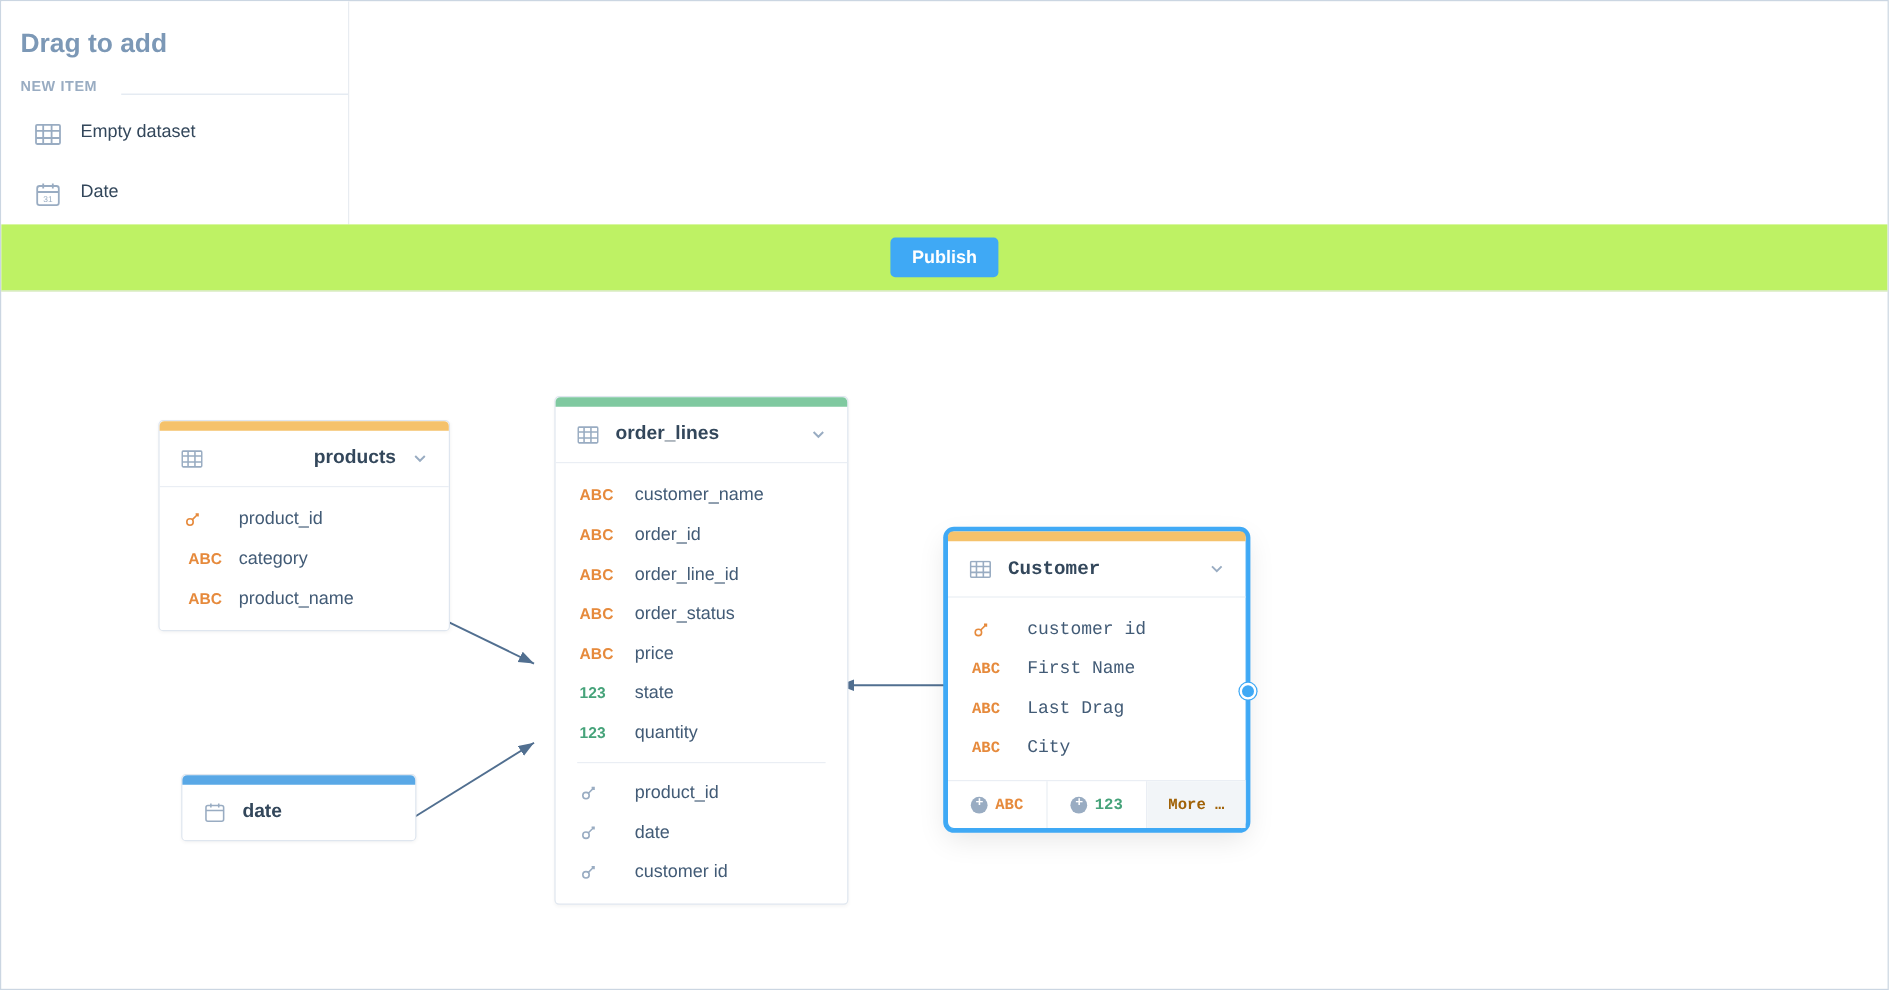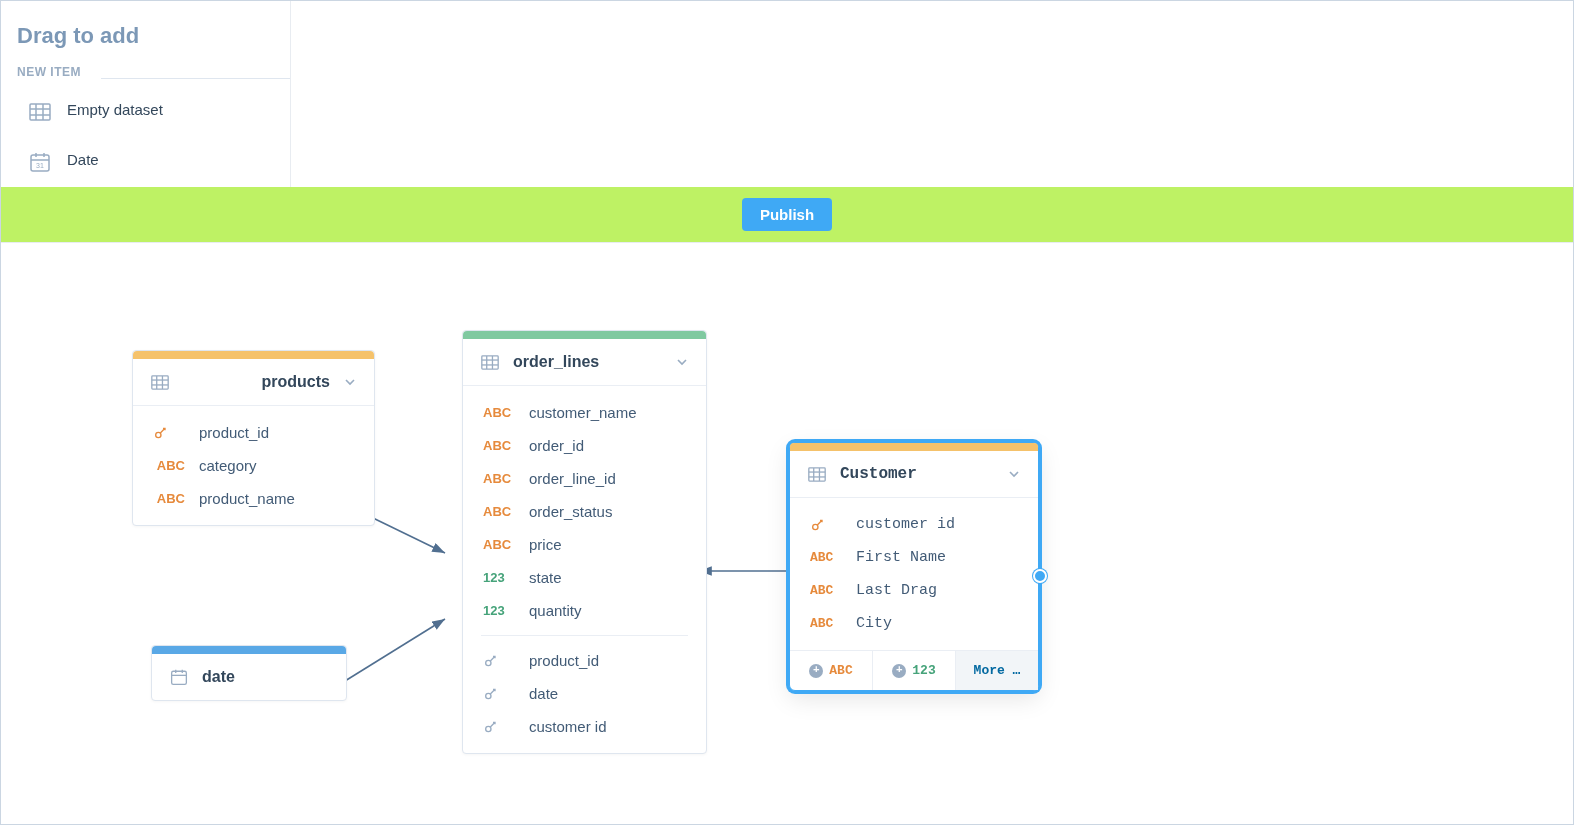--- a/index.html
+++ b/index.html
@@ -161,21 +161,21 @@
     padding: 12px 0;
     font-size: 13px;
     font-weight: 600;
     color: #99acc2;
     border-right: 1px solid #eaeef4;
     cursor: pointer;
   }
   .footer-btn:last-child { border-right: none; }
   .footer-btn.abc span.t { color:#e68a3c; }
   .footer-btn.num span.t { color:#46a37a; }
-  .footer-btn.more { background:#f2f5f8; color:#0369a1; }
+  .footer-btn.more { background:#f2f5f8; color:#a16207; }
   .plus-circle {
     width: 14px; height: 14px; border-radius: 50%;
     background:#99acc2; color:#fff; display:flex;
     align-items:center; justify-content:center; font-size:11px; line-height:1;
   }
   .handle-dot {
     position:absolute;
     width:14px; height:14px;
     background:#3fa9f5; border-radius:50%;
     border:2px solid #fff;

